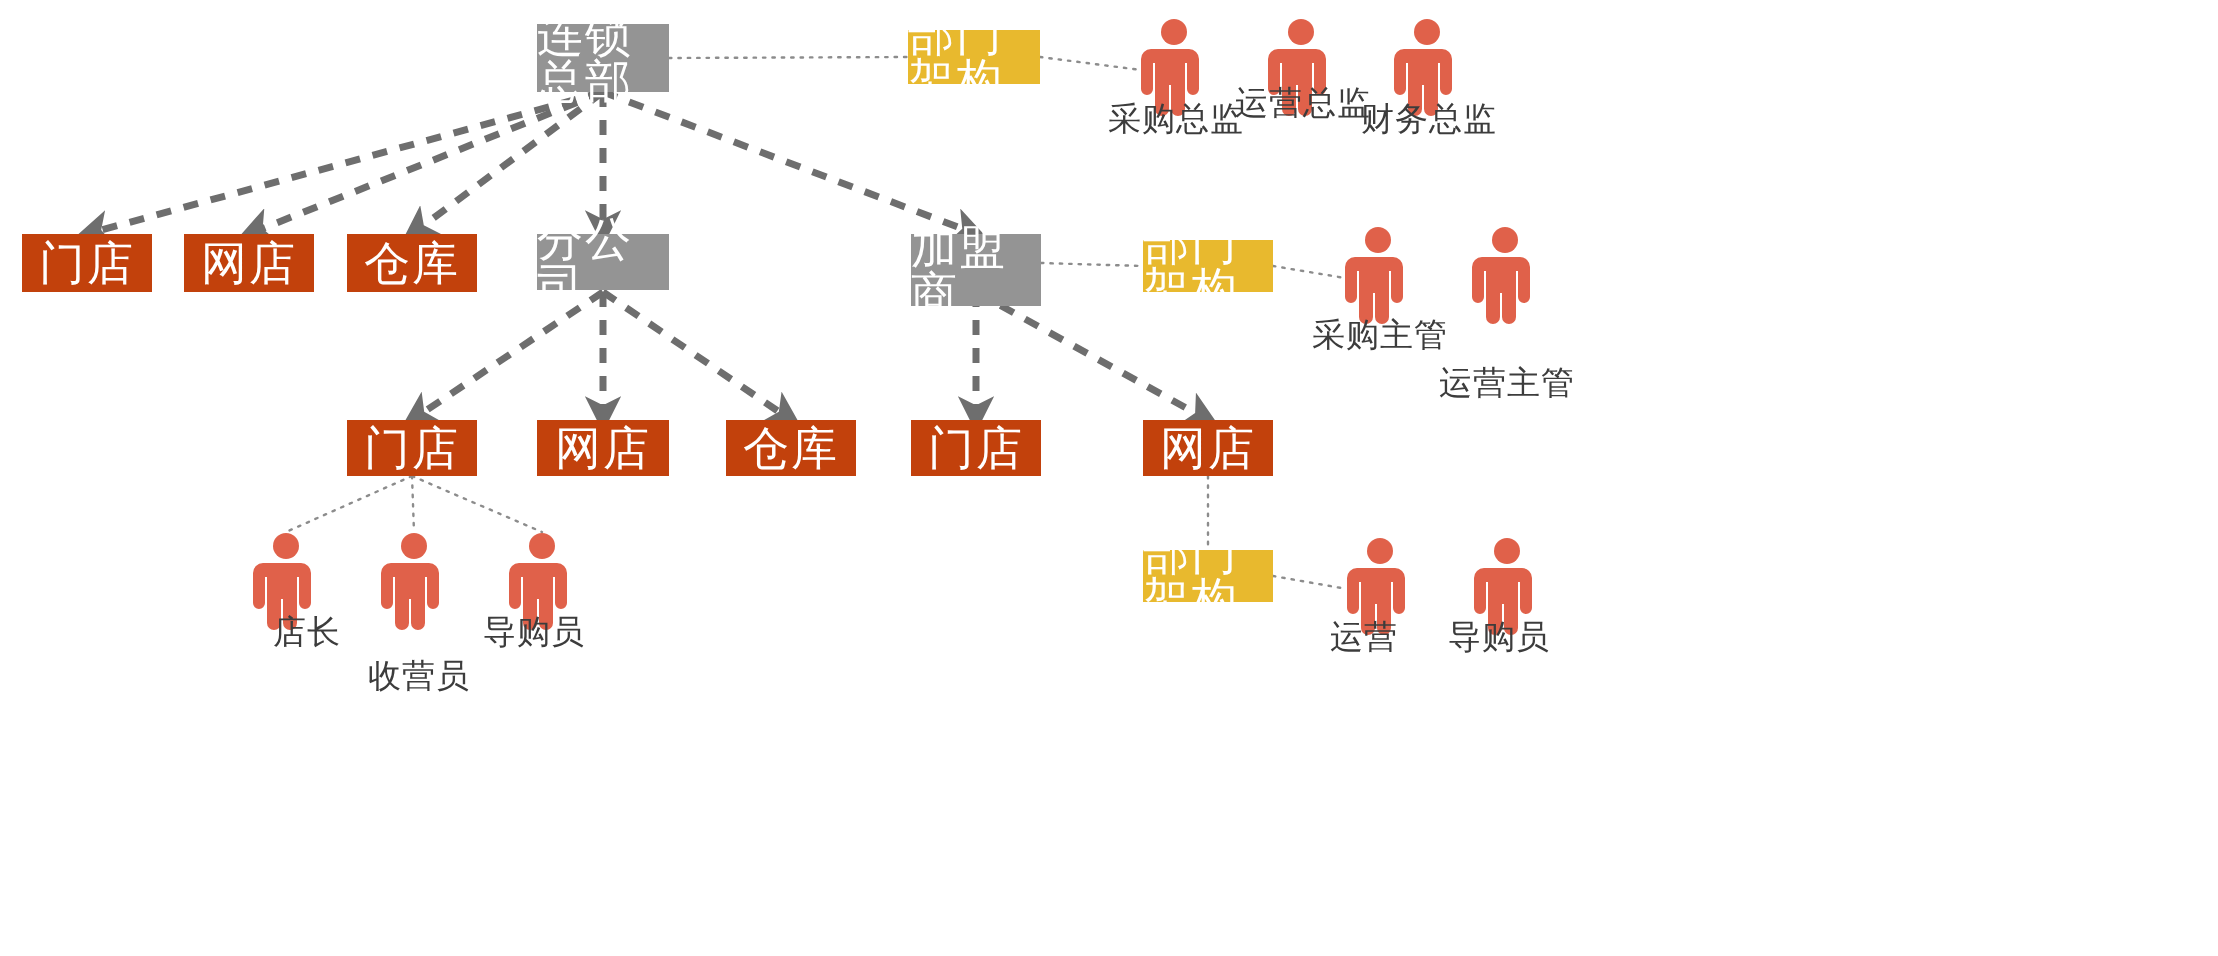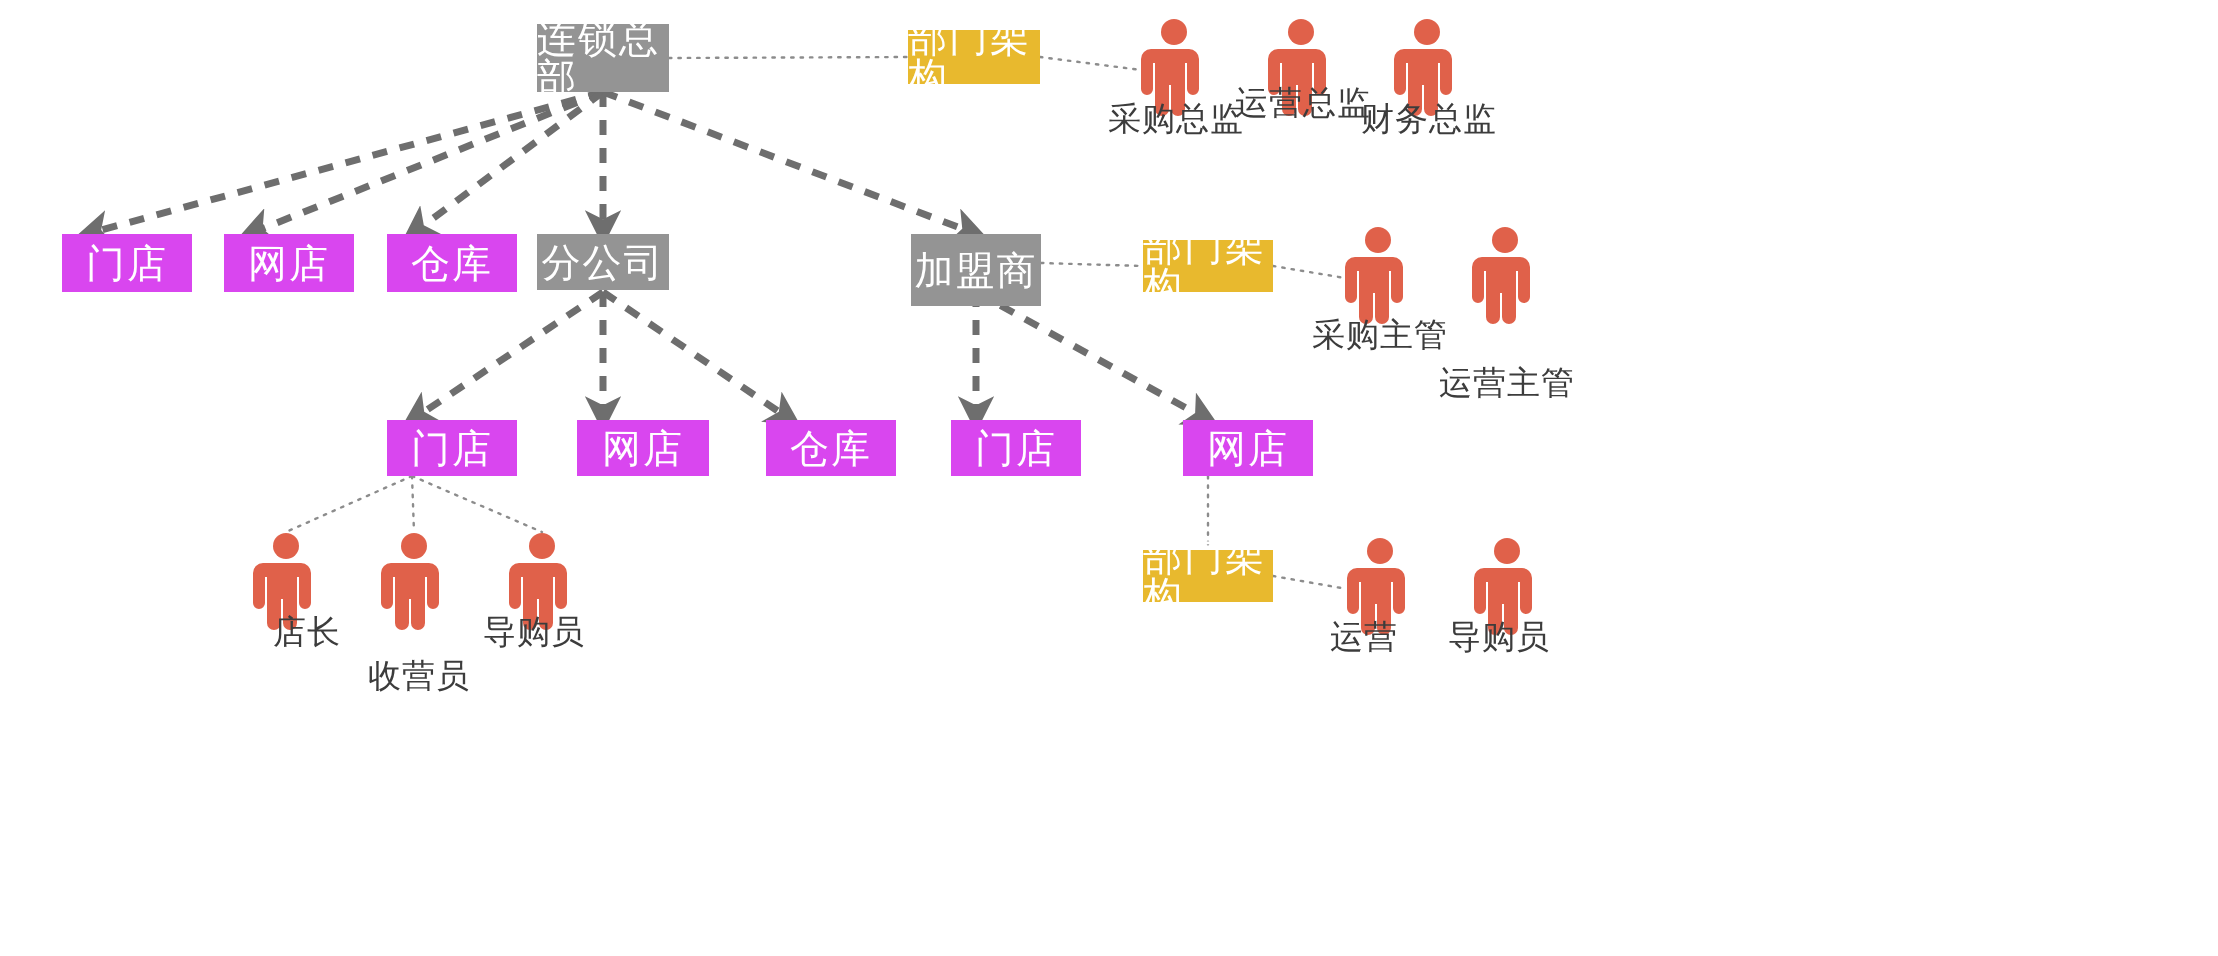--- a/index.html
+++ b/index.html
@@ -24,27 +24,27 @@
     width: 2218px;
     height: 956px;
     pointer-events: none;
   }
   .node {
     position: absolute;
     display: flex;
     align-items: center;
     justify-content: center;
     color: #ffffff;
-    font-size: 39px;
+    font-size: 46px;
     letter-spacing: 2px;
     box-sizing: border-box;
     line-height: 1;
   }
   .node.gray   { background: #949494; }
-  .node.blue   { background: #d946ef; margin-left: 40px; }
+  .node.blue   { background: #c2410c; }
   .node.yellow { background: #E8B92E; }
 
   .person {
     position: absolute;
     width: 66px;
     height: 118px;
   }
   .person svg { display: block; width: 100%; height: 100%; }
 
   .person-label {
@@ -103,21 +103,21 @@
       </div>
       <div class="node blue" style="left: 184px; top: 234px; width: 130px; height: 58px;">
         <span>网店</span>
       </div>
       <div class="node blue" style="left: 347px; top: 234px; width: 130px; height: 58px;">
         <span>仓库</span>
       </div>
       <div class="node gray" style="left: 537px; top: 234px; width: 132px; height: 56px;">
         <span>分公司</span>
       </div>
-      <div class="node gray" style="left: 911px; top: 234px; width: 130px; height: 72px; text-align: center;">
+      <div class="node gray" style="left: 911px; top: 234px; width: 130px; height: 72px;">
         <span>加盟商</span>
       </div>
       <div class="node yellow" style="left: 1143px; top: 240px; width: 130px; height: 52px;">
         <span>部门架构</span>
       </div>
       <div class="node blue" style="left: 347px; top: 420px; width: 130px; height: 56px;">
         <span>门店</span>
       </div>
       <div class="node blue" style="left: 537px; top: 420px; width: 132px; height: 56px;">
         <span>网店</span>

